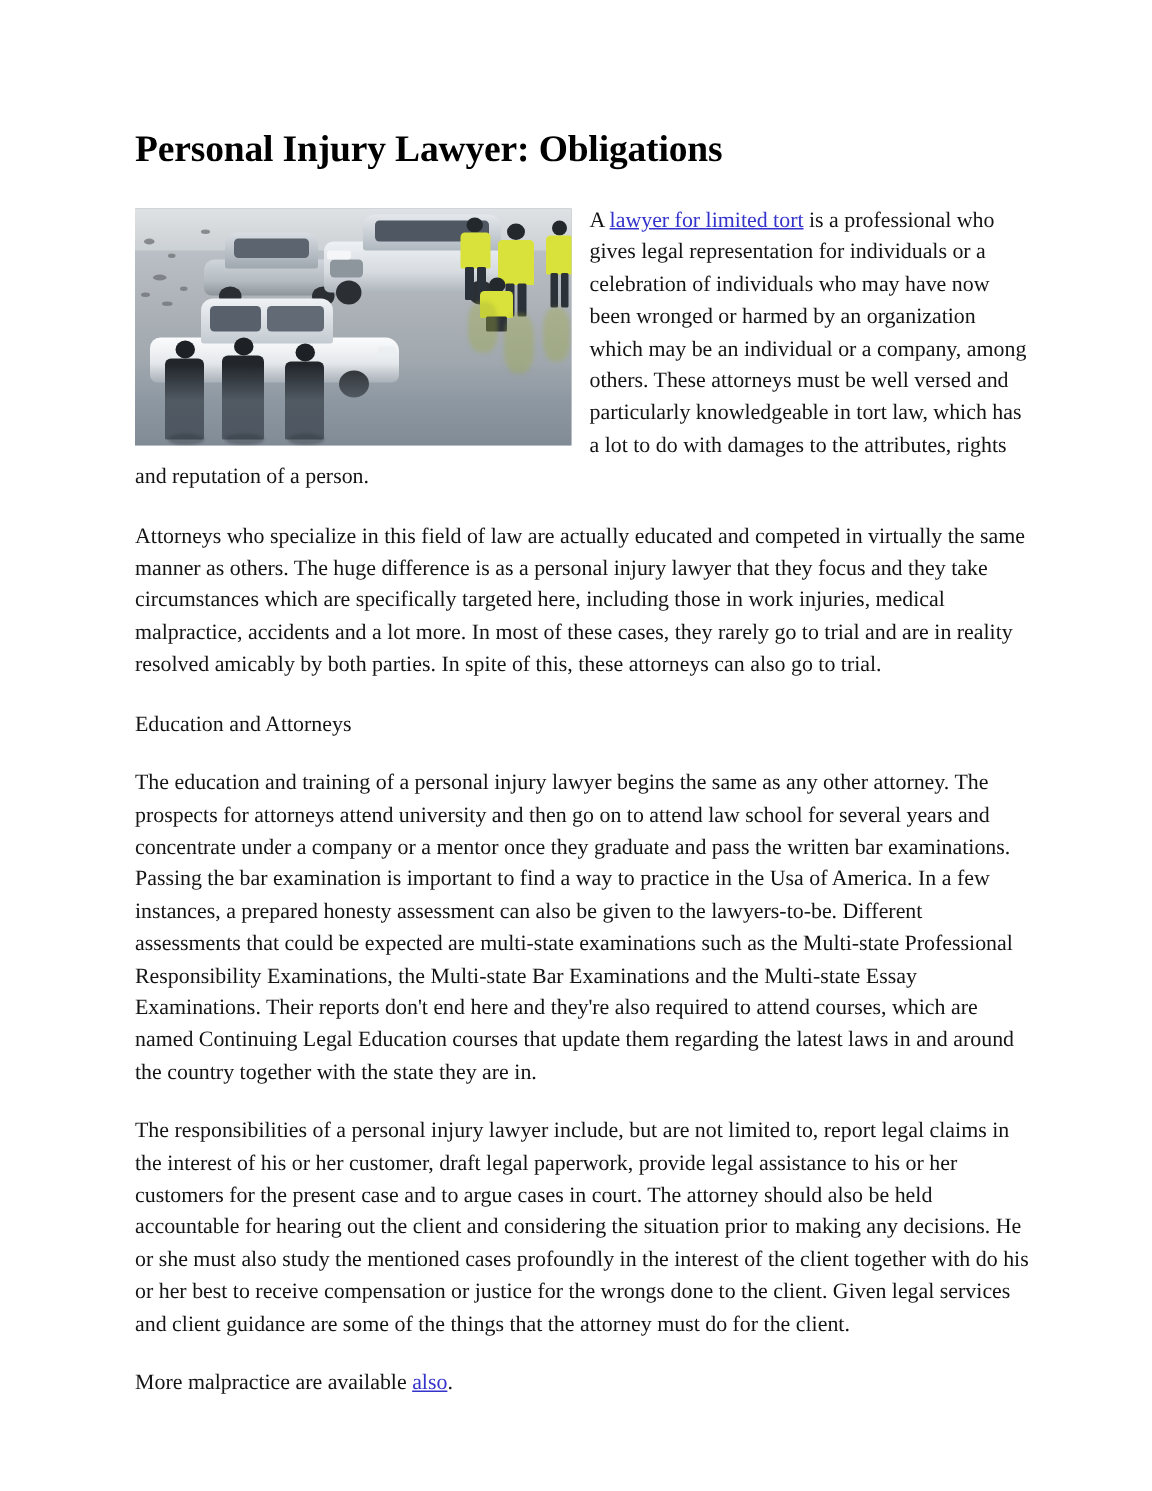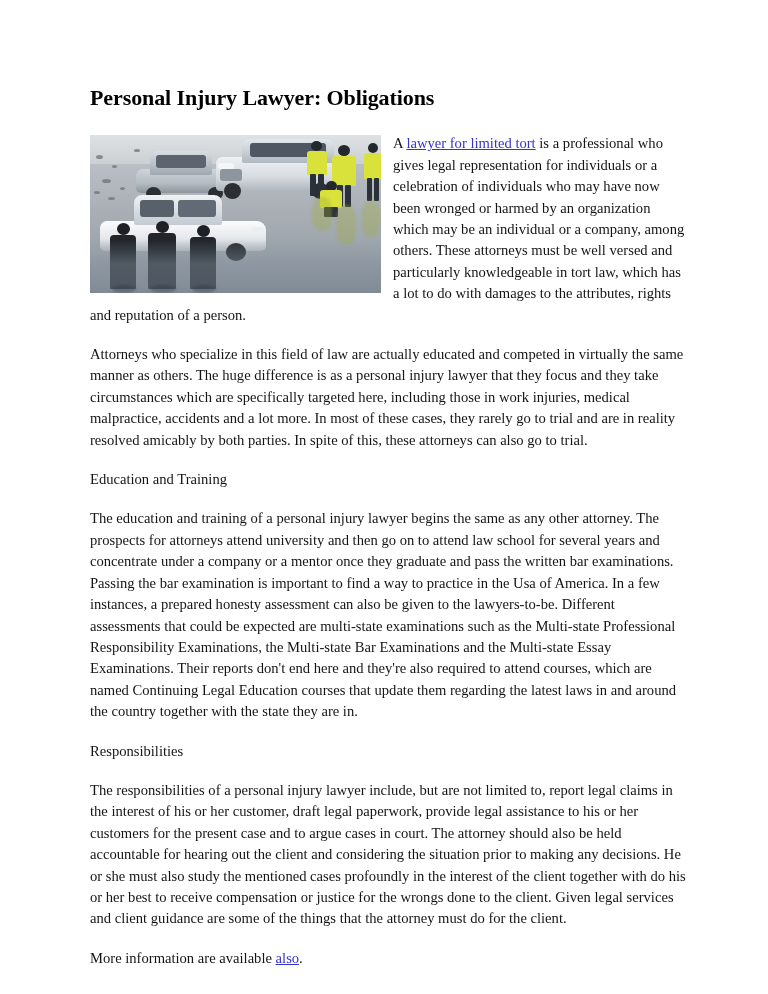--- a/index.html
+++ b/index.html
@@ -24,21 +24,21 @@
   }
 
   .doc-body {
     position: absolute;
     left: 90px;
     top: 85px;
     width: 598px;
   }
 
   .doc-title {
-    font-size: 22px;
+    font-size: 25px;
     font-weight: bold;
     line-height: 1.2;
     letter-spacing: -0.1px;
     margin: 0 0 22px 0;
     color: #000000;
   }
 
   .float-figure {
     float: left;
     width: 291px;
@@ -283,22 +283,21 @@
         <div class="reflection" style="left:102px;top:150px;width:24px;height:8px;"></div>
       </div>
     </div>
 
     <p class="body-text tight-after-figure"><span>A </span><a class="doc-link" href="#">lawyer for limited tort</a><span> is a professional who gives legal representation for individuals or a celebration of individuals who may have now been wronged or harmed by an organization which may be an individual or a company, among others. These attorneys must be well versed and particularly knowledgeable in tort law, which has a lot to do with damages to the attributes, rights and reputation of a person.</span></p>
 
     <div class="clearer"></div>
 
     <p class="body-text">Attorneys who specialize in this field of law are actually educated and competed in virtually the same manner as others. The huge difference is as a personal injury lawyer that they focus and they take circumstances which are specifically targeted here, including those in work injuries, medical malpractice, accidents and a lot more. In most of these cases, they rarely go to trial and are in reality resolved amicably by both parties. In spite of this, these attorneys can also go to trial.</p>
 
-    <p class="section-head">Education and Training</p>
+    <p class="section-head">Education and Attorneys</p>
     <p class="body-text">The education and training of a personal injury lawyer begins the same as any other attorney. The prospects for attorneys attend university and then go on to attend law school for several years and concentrate under a company or a mentor once they graduate and pass the written bar examinations. Passing the bar examination is important to find a way to practice in the Usa of America. In a few instances, a prepared honesty assessment can also be given to the lawyers-to-be. Different assessments that could be expected are multi-state examinations such as the Multi-state Professional Responsibility Examinations, the Multi-state Bar Examinations and the Multi-state Essay Examinations. Their reports don't end here and they're also required to attend courses, which are named Continuing Legal Education courses that update them regarding the latest laws in and around the country together with the state they are in.</p>
 
-    <p class="section-head">Responsibilities</p>
     <p class="body-text">The responsibilities of a personal injury lawyer include, but are not limited to, report legal claims in the interest of his or her customer, draft legal paperwork, provide legal assistance to his or her customers for the present case and to argue cases in court. The attorney should also be held accountable for hearing out the client and considering the situation prior to making any decisions. He or she must also study the mentioned cases profoundly in the interest of the client together with do his or her best to receive compensation or justice for the wrongs done to the client. Given legal services and client guidance are some of the things that the attorney must do for the client.</p>
 
-    <p class="body-text"><span>More information are available </span><a class="doc-link" href="#">also</a><span>.</span></p>
+    <p class="body-text"><span>More malpractice are available </span><a class="doc-link" href="#">also</a><span>.</span></p>
 
   </div>
 </div>
 
 </body></html>

